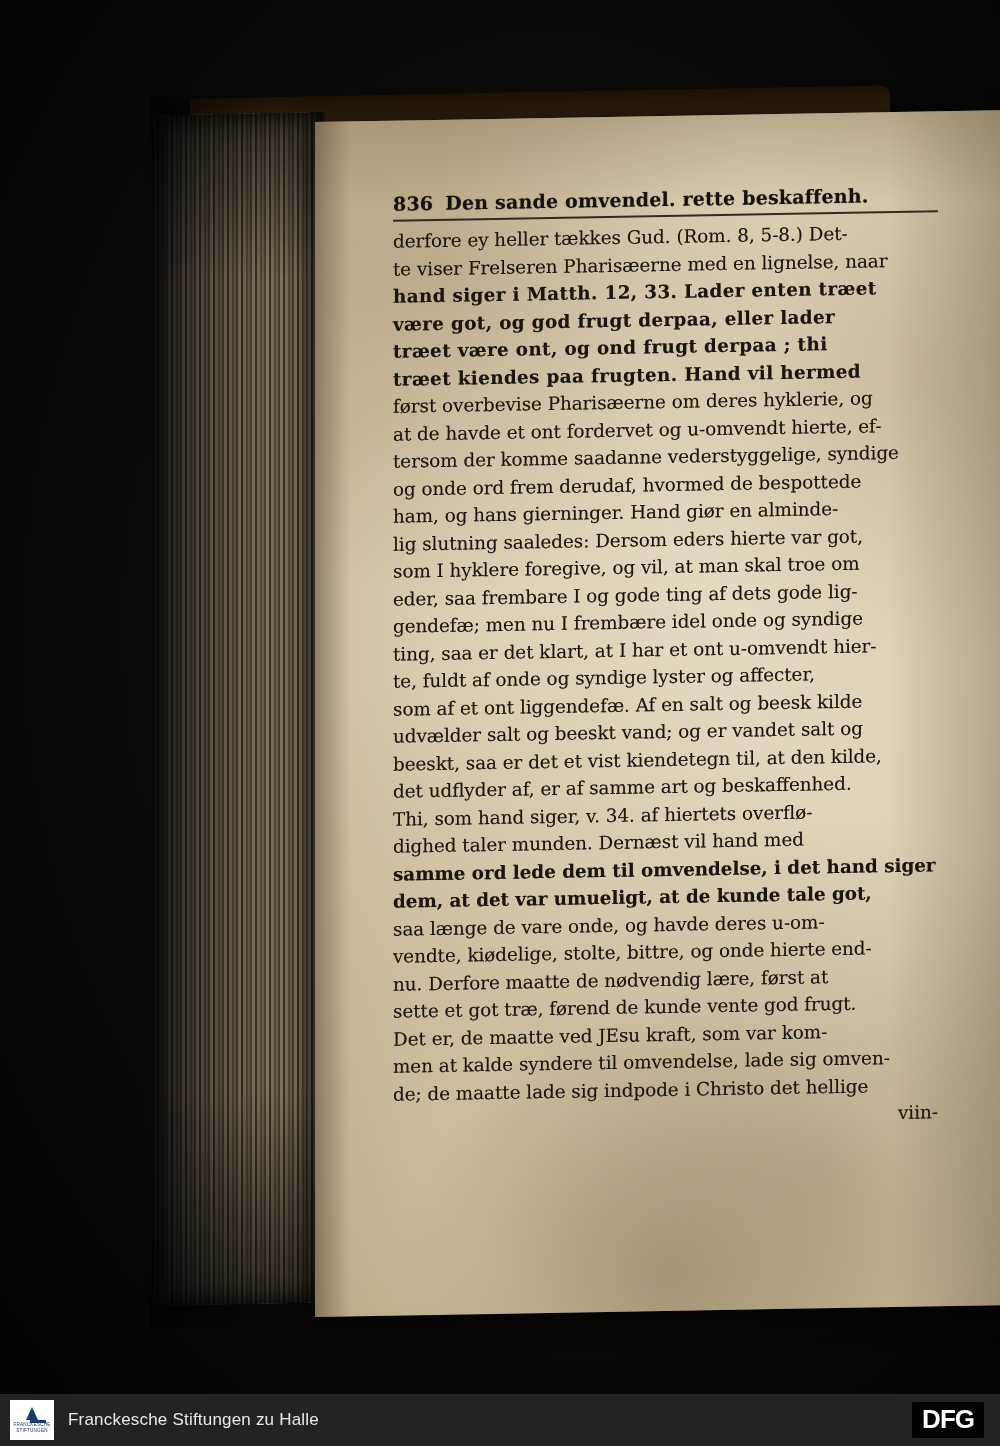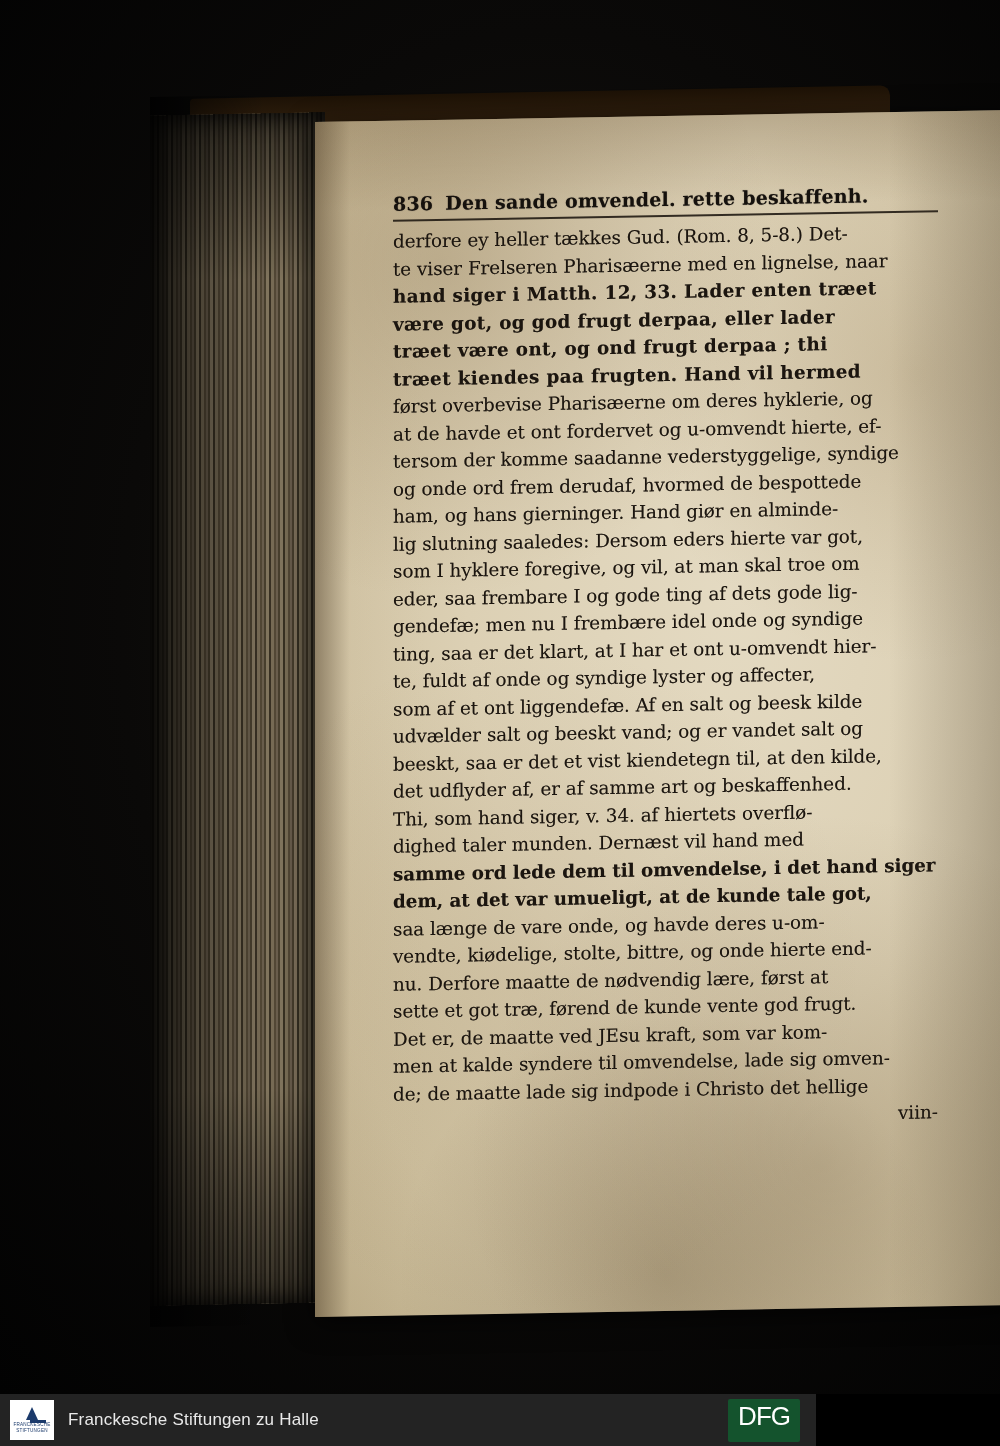--- a/index.html
+++ b/index.html
@@ -176,21 +176,21 @@
     background: linear-gradient(to right, rgba(0,0,0,.80) 0%, rgba(0,0,0,.35) 45%, rgba(0,0,0,0) 100%);
     pointer-events: none;
     transform: skewY(-1.0deg);
   }
 
   
   #footer-bar {
     position: absolute;
     left: 0;
     bottom: 0;
-    width: 816px;
+    width: 1000px;
     height: 52px;
     background: #232323;
     display: flex;
     align-items: center;
   }
   #footer-logo {
     width: 44px;
     height: 40px;
     margin-left: 10px;
     background: #ffffff;
@@ -225,25 +225,25 @@
     color: #e9e9e9;
     font-size: 17px;
     font-family: "Liberation Sans", sans-serif;
     letter-spacing: .2px;
   }
   #dfg-logo {
     margin-left: auto;
     margin-right: 16px;
     color: #ffffff;
     font-family: "Liberation Sans", sans-serif;
-    font-weight: 400;
+    font-weight: 700;
     font-size: 26px;
     letter-spacing: -1px;
-    background: #14532d;
-    padding: 2px 10px 10px 10px;
+    background: #000000;
+    padding: 2px 10px 3px 10px;
     border-radius: 2px;
   }
 </style>
 </head>
 <body>
 
 <div id="scan-area">
   <div id="scan-bg"></div>
 
   <div id="book-block">

